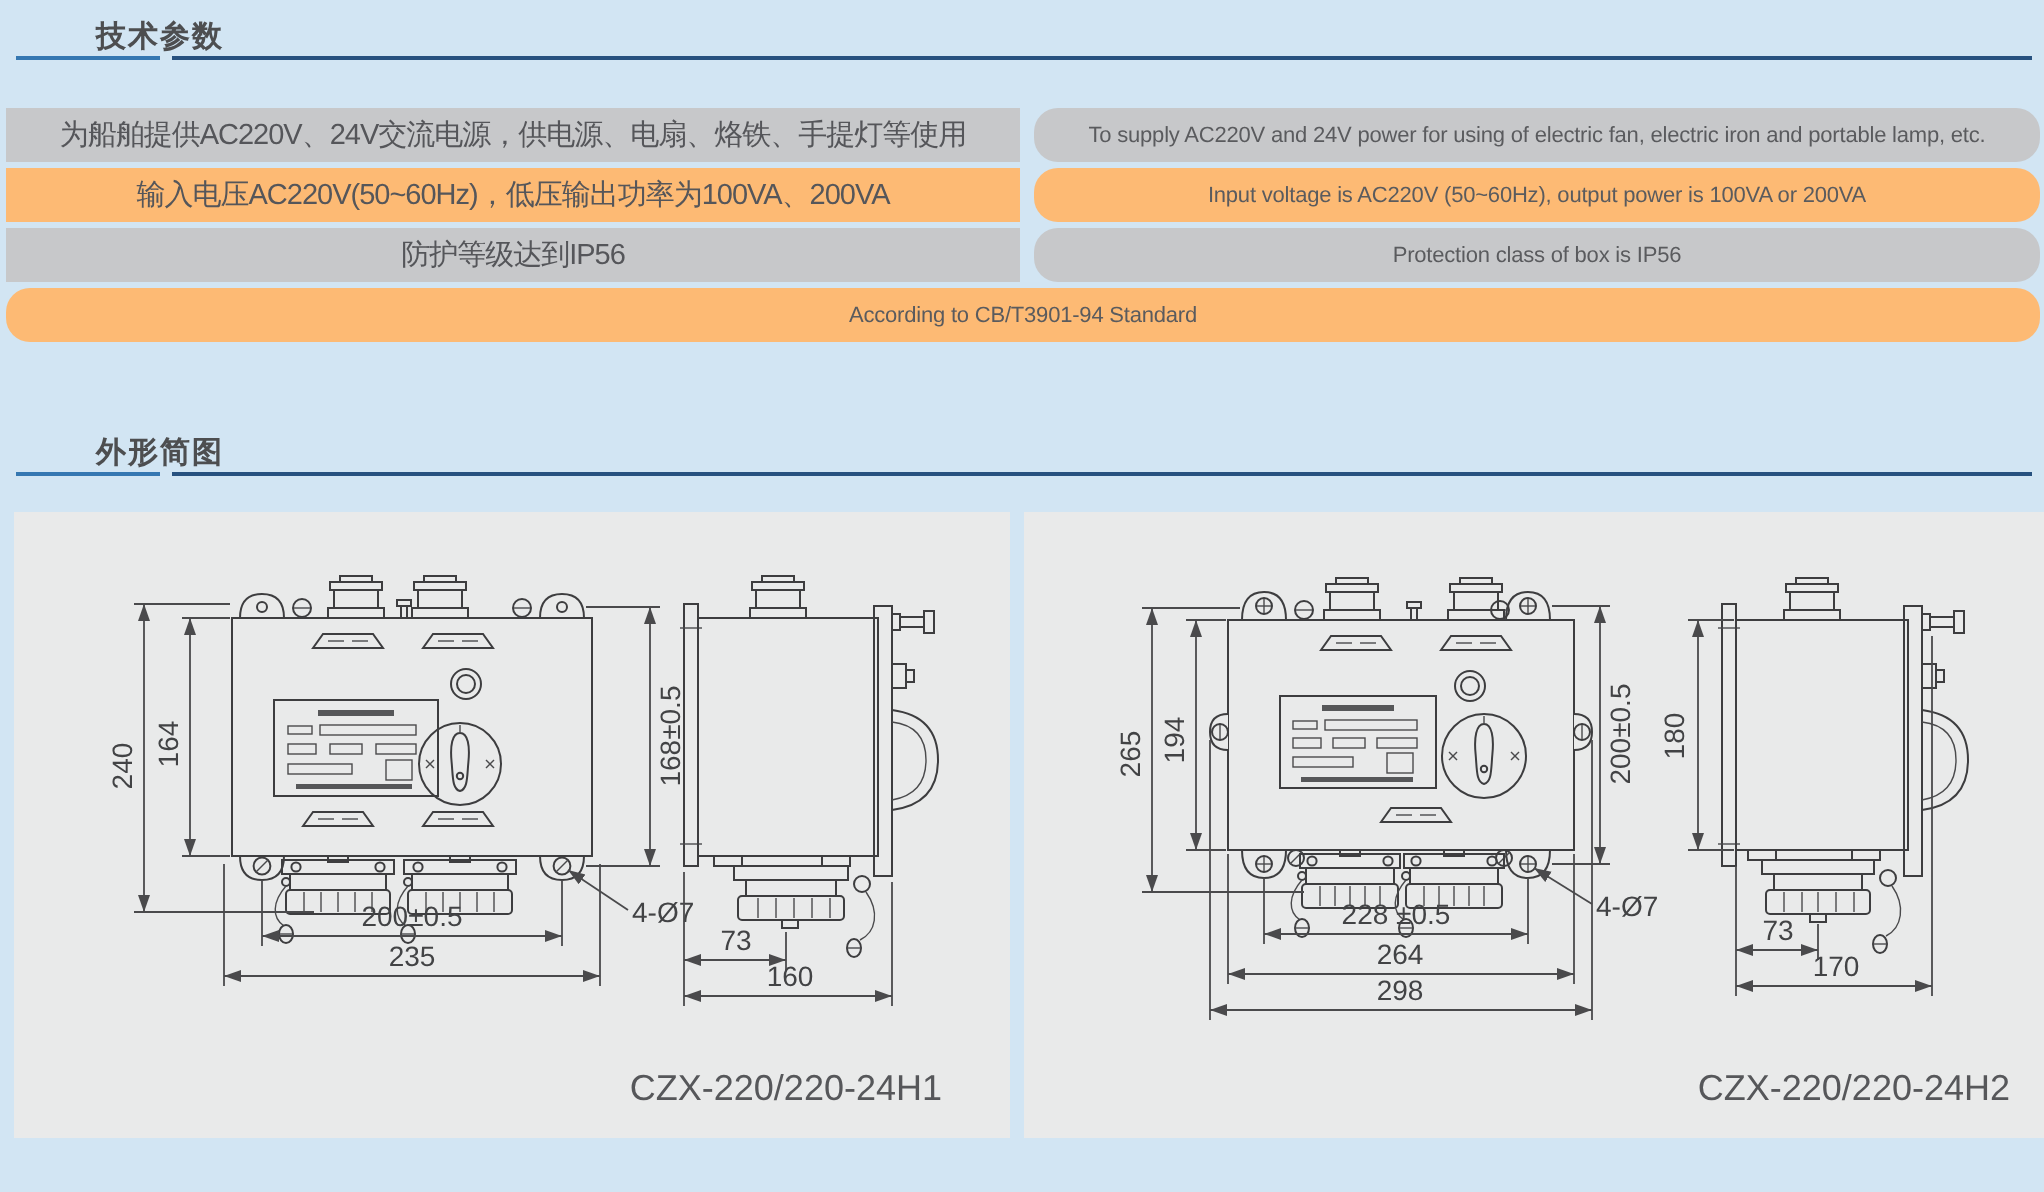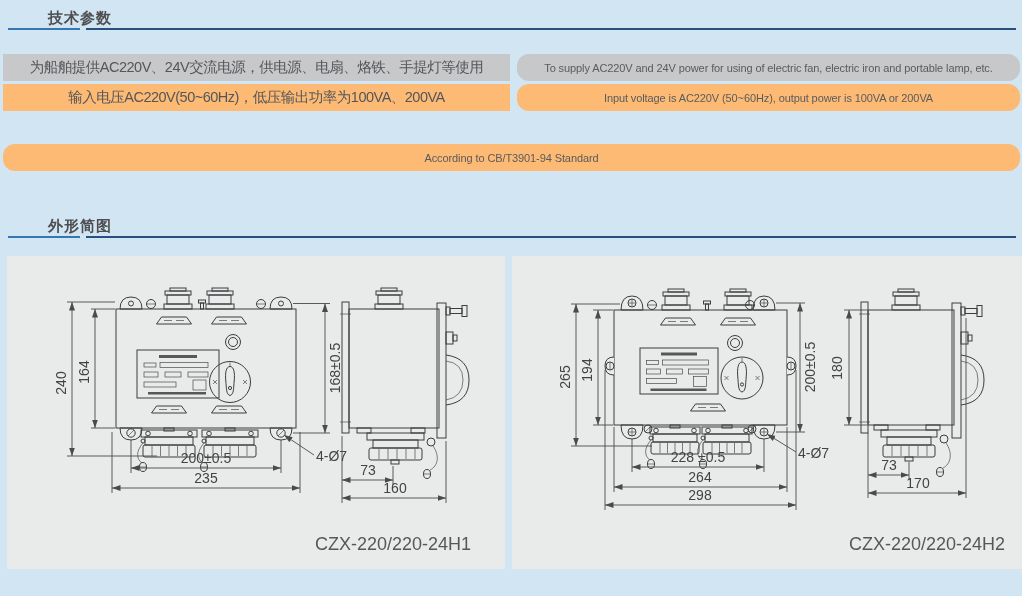--- a/index.html
+++ b/index.html
@@ -56,20 +56,22 @@
 <div class="spec-table">
   <div class="spec-row row-gray">
     <div class="cell zh">为船舶提供AC220V、24V交流电源，供电源、电扇、烙铁、手提灯等使用</div>
     <div class="cell en">To supply AC220V and 24V power for using of electric fan, electric iron and portable lamp, etc.</div>
   </div>
   <div class="spec-row row-light">
     <div class="cell zh">输入电压AC220V(50~60Hz)，低压输出功率为100VA、200VA</div>
     <div class="cell en">Input voltage is AC220V (50~60Hz), output power is 100VA or 200VA</div>
   </div>
   <div class="spec-row row-gray">
+    <div class="cell zh">防护等级达到IP56</div>
+    <div class="cell en">Protection class of box is IP56</div>
   </div>
   <div class="spec-row row-light">
     <div class="cell en">According to CB/T3901-94 Standard</div>
   </div>
 </div>
 
 <div class="sec-head" style="top:217px">
   <span class="sec-title">外形简图</span>
   <div class="title-rule"></div>
   <div class="long-rule"></div>

